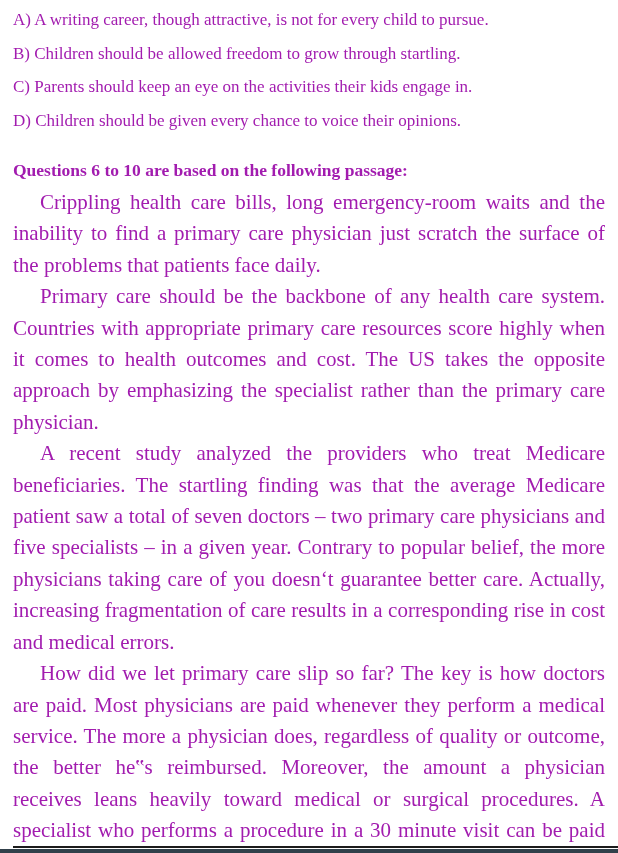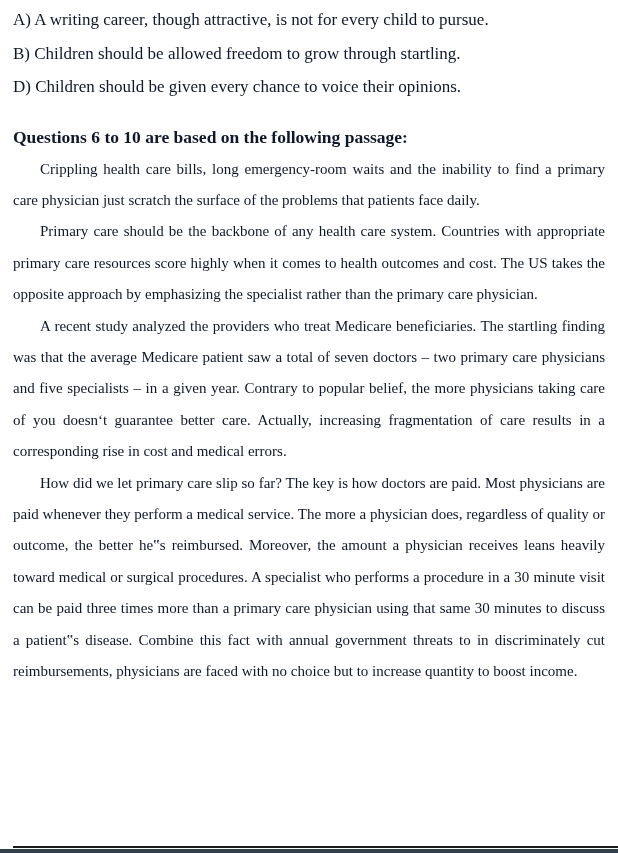--- a/index.html
+++ b/index.html
@@ -9,39 +9,39 @@
   }
   .page {
     position: relative;
     width: 618px;
     height: 853px;
     background: #ffffff;
     overflow: hidden;
     box-sizing: border-box;
     padding: 3px 13px 0 13px;
     font-family: "Liberation Serif", "DejaVu Serif", serif;
-    color: #0f172a;
+    color: #a21caf;
   }
   .options {
     margin: 0;
   }
   .option {
     font-size: 17px;
     line-height: 33.5px;
     white-space: nowrap;
   }
   .heading {
     margin-top: 17px;
     font-size: 17.5px;
     font-weight: bold;
     line-height: 33px;
   }
   .passage p {
     margin: 0;
-    font-size: 15px;
+    font-size: 21px;
     line-height: 31.4px;
     text-align: justify;
     text-indent: 27px;
   }
   .bottom-rule {
     position: absolute;
     left: 13px;
     right: 0;
     top: 846px;
     height: 2px;
@@ -57,20 +57,21 @@
   }
 </style>
 </head>
 <body>
 
 <div class="page">
 
   <div class="options">
     <div class="option">A) A writing career, though attractive, is not for every child to pursue.</div>
     <div class="option">B) Children should be allowed freedom to grow through startling.</div>
+    <div class="option">C) Parents should keep an eye on the activities their kids engage in.</div>
     <div class="option">D) Children should be given every chance to voice their opinions.</div>
   </div>
 
   <div class="heading">Questions 6 to 10 are based on the following passage:</div>
 
   <div class="passage">
     <p>Crippling health care bills, long emergency-room waits and the inability to find a primary care physician just scratch the surface of the problems that patients face daily.</p>
     <p>Primary care should be the backbone of any health care system. Countries with appropriate primary care resources score highly when it comes to health outcomes and cost. The US takes the opposite approach by emphasizing the specialist rather than the primary care physician.</p>
     <p>A recent study analyzed the providers who treat Medicare beneficiaries. The startling finding was that the average Medicare patient saw a total of seven doctors – two primary care physicians and five specialists – in a given year. Contrary to popular belief, the more physicians taking care of you doesn‘t guarantee better care. Actually, increasing fragmentation of care results in a corresponding rise in cost and medical errors.</p>
     <p>How did we let primary care slip so far? The key is how doctors are paid. Most physicians are paid whenever they perform a medical service. The more a physician does, regardless of quality or outcome, the better he‟s reimbursed. Moreover, the amount a physician receives leans heavily toward medical or surgical procedures. A specialist who performs a procedure in a 30 minute visit can be paid three times more than a primary care physician using that same 30 minutes to discuss a patient‟s disease. Combine this fact with annual government threats to in discriminately cut reimbursements, physicians are faced with no choice but to increase quantity to boost income.</p>

